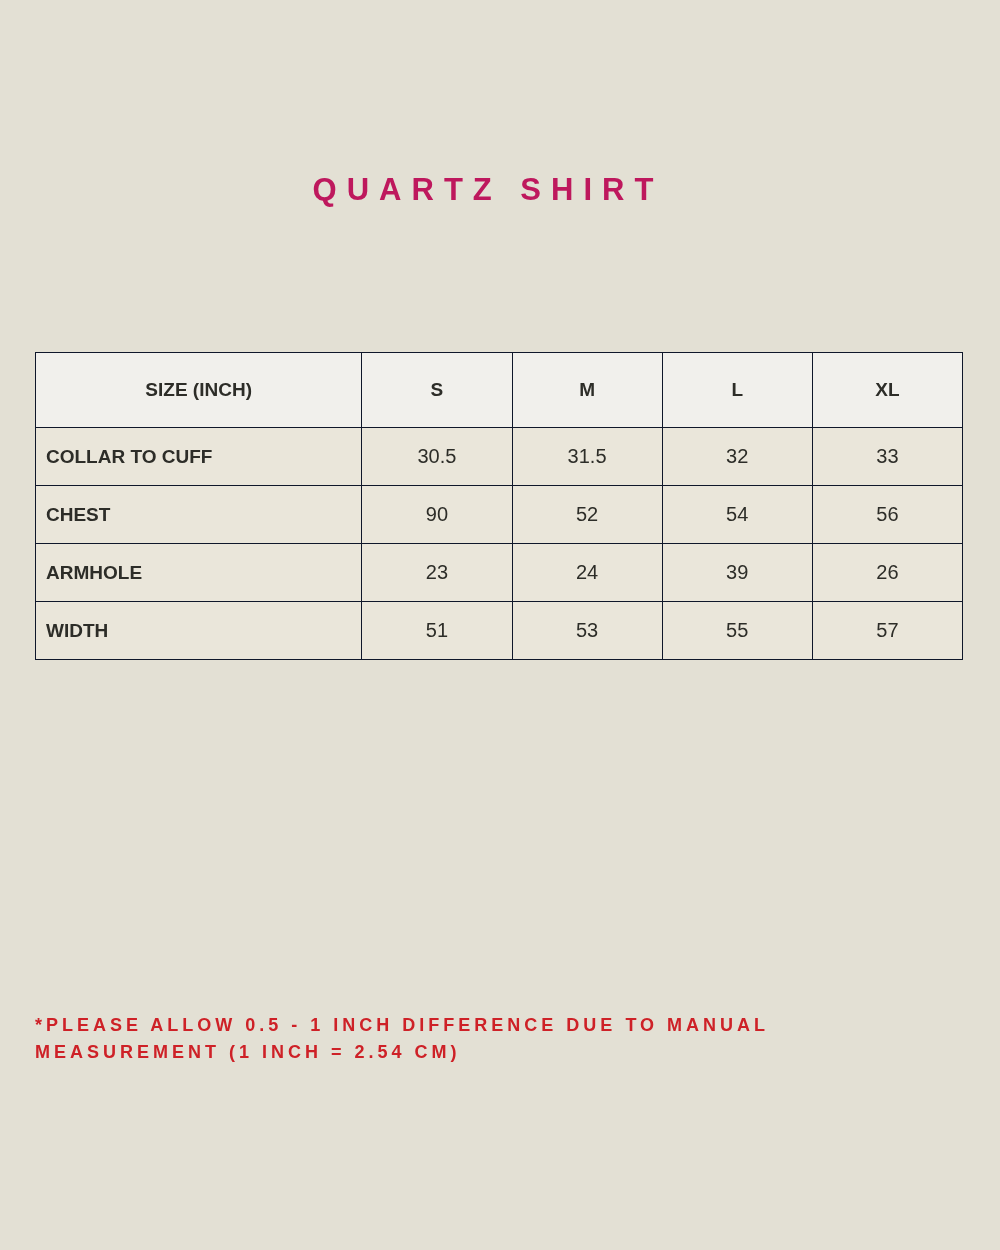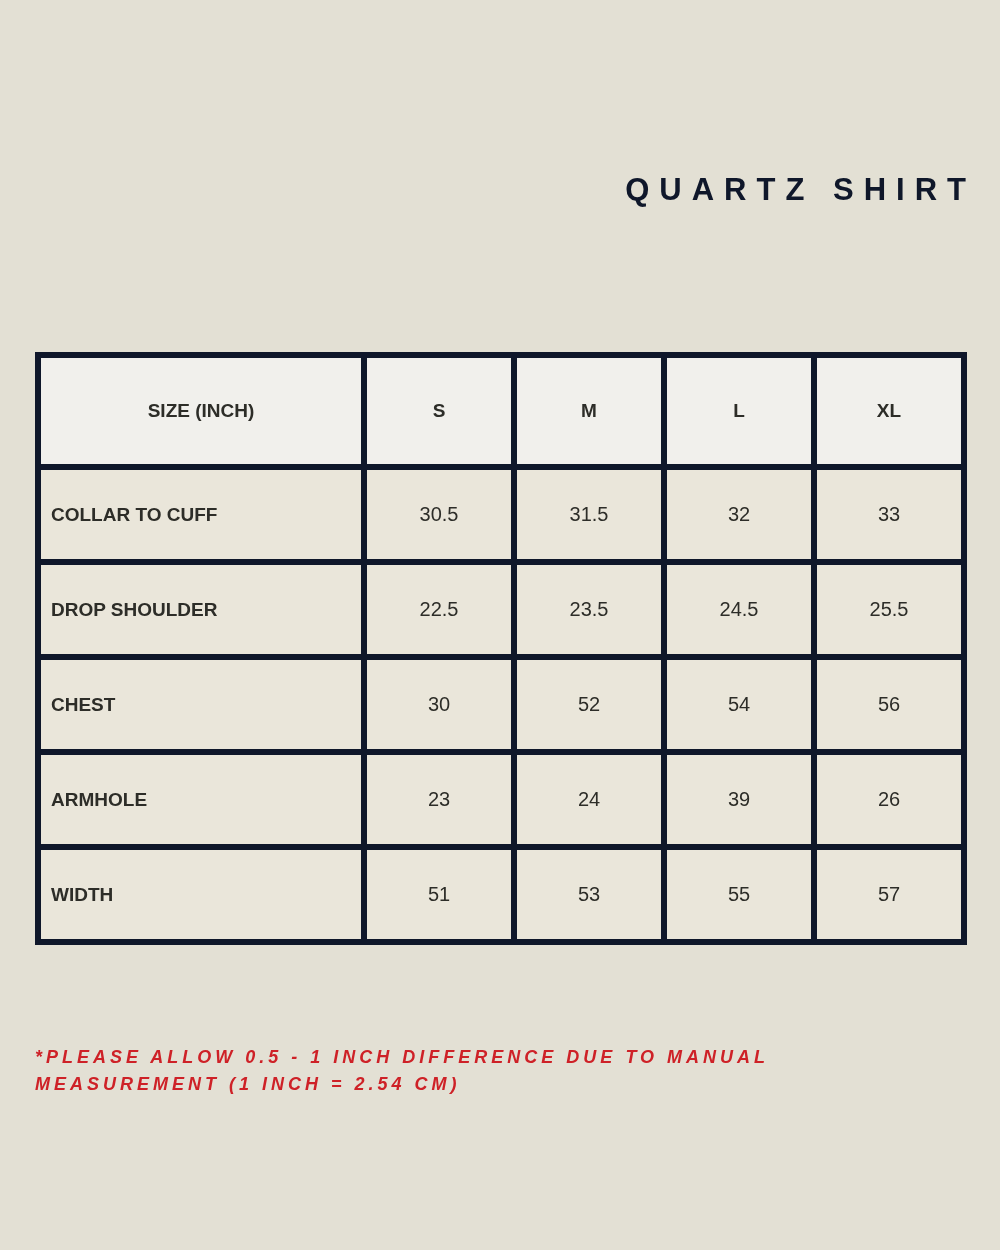--- a/index.html
+++ b/index.html
@@ -13,41 +13,41 @@
     background: #e3e0d4;
     font-family: "Liberation Sans", "DejaVu Sans", sans-serif;
     color: #2d2d28;
     overflow: hidden;
   }
   .title {
     position: absolute;
     top: 172px;
     left: 0;
     width: 976px;
-    text-align: right;
+    text-align: center;
     font-size: 31px;
     font-weight: bold;
     letter-spacing: 10px;
-    color: #0f172a;
+    color: #be185d;
   }
   .size-table {
     position: absolute;
     left: 35px;
     top: 352px;
     width: 928px;
     border-collapse: collapse;
     table-layout: fixed;
     font-size: 20px;
   }
   .size-table th,
   .size-table td {
-    border: 6px solid #0f172a;
+    border: 1px solid #0f172a;
     text-align: center;
     vertical-align: middle;
-    padding: 16px;
+    padding: 0;
   }
   .size-table thead th {
     background: #f1f0ec;
     height: 74px;
     font-weight: bold;
     font-size: 19px;
   }
   .size-table tbody td,
   .size-table tbody th {
     background: #eae6da;
@@ -57,28 +57,27 @@
     text-align: left;
     padding-left: 10px;
     font-weight: bold;
     font-size: 19px;
   }
   .col-label { width: 326px; }
   .col-size  { width: 150px; }
   .note {
     position: absolute;
     left: 35px;
-    top: 1044px;
+    top: 1012px;
     width: 860px;
     font-size: 18px;
     font-weight: bold;
     letter-spacing: 4px;
     line-height: 27px;
     color: #ce2127;
-    font-style: italic;
   }
 </style>
 </head>
 <body>
 
 <div class="title">QUARTZ SHIRT</div>
 
 <table class="size-table">
   <colgroup>
     <col class="col-label">
@@ -98,29 +97,22 @@
   </thead>
   <tbody>
     <tr>
       <th>COLLAR TO CUFF</th>
       <td>30.5</td>
       <td>31.5</td>
       <td>32</td>
       <td>33</td>
     </tr>
     <tr>
-      <th>DROP SHOULDER</th>
-      <td>22.5</td>
-      <td>23.5</td>
-      <td>24.5</td>
-      <td>25.5</td>
-    </tr>
-    <tr>
       <th>CHEST</th>
-      <td>30</td>
+      <td>90</td>
       <td>52</td>
       <td>54</td>
       <td>56</td>
     </tr>
     <tr>
       <th>ARMHOLE</th>
       <td>23</td>
       <td>24</td>
       <td>39</td>
       <td>26</td>

